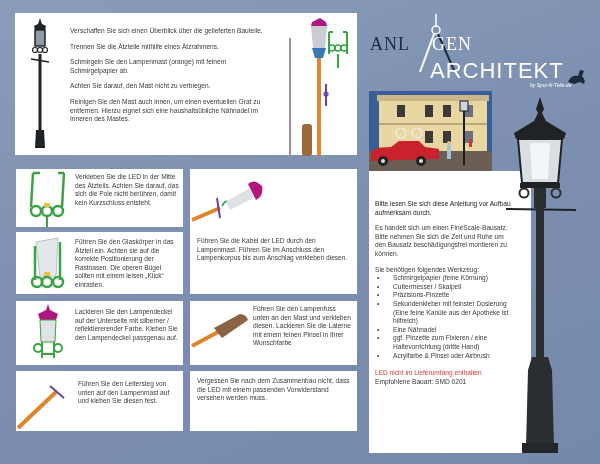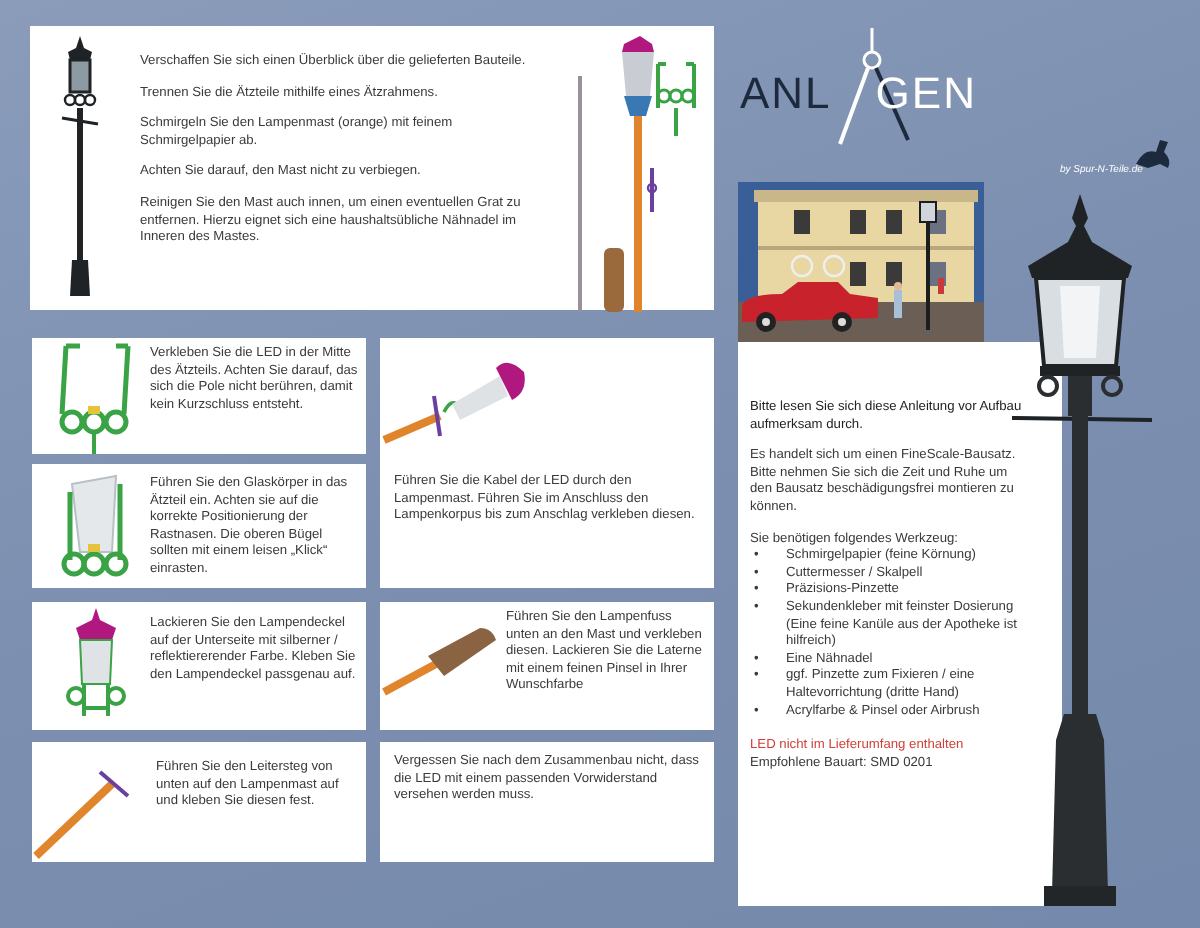--- a/index.html
+++ b/index.html
@@ -21,21 +21,21 @@
     color: #3a3a3a;
   }
   .txt p { margin-bottom: 7px; }
   .txt p:last-child { margin-bottom: 0; }
   svg { position: absolute; overflow: visible; }
 
   
   .logo { position: absolute; left: 368px; top: 18px; width: 230px; height: 70px; }
   .logo .l1 {
     position: absolute; left: 2px; top: 16px;
-    font-size: 22px; letter-spacing: 1px; color: #fff; font-weight: normal;
+    font-size: 18px; letter-spacing: 1px; color: #fff; font-weight: normal; font-family: Liberation Serif, serif;
   }
   .logo .l1 .dark { color: #1d2a3e; }
   .logo .l2 {
     position: absolute; left: 62px; top: 40px;
     font-size: 22px; letter-spacing: 1px; color: #fff;
   }
   .logo .sub {
     position: absolute; left: 162px; top: 64px;
     font-size: 5px; font-style: italic; color: #fff;
   }
@@ -54,20 +54,21 @@
 <body>
 
 <div class="logo">
   <svg width="40" height="70" style="left:50px; top:-4px;">
     <line x1="18" y1="0" x2="18" y2="12" stroke="#fff" stroke-width="1.5"></line>
     <circle cx="18" cy="16" r="4" fill="none" stroke="#fff" stroke-width="1.5"></circle>
     <line x1="16" y1="20" x2="2" y2="58" stroke="#fff" stroke-width="2"></line>
     <line x1="20" y1="20" x2="36" y2="56" stroke="#1d2a3e" stroke-width="2"></line>
   </svg>
   <div class="l1"><span class="dark">ANL</span><span style="display:inline-block;width:22px"></span><span>GEN</span></div>
+  <div class="l2">ARCHITEKT</div>
   <svg width="22" height="18" style="left:198px; top:50px;">
     <path d="M2 14 Q6 6 12 8 L14 2 L18 3 L16 8 Q20 12 18 16 L14 14 L8 16 Z" fill="#1d2a3e"></path>
   </svg>
   <div class="sub">by Spur-N-Teile.de</div>
 </div>
 
 <div class="photo">
   <svg width="123" height="80" style="left:0;top:0;">
     <rect x="0" y="0" width="123" height="80" fill="#3a5f98"></rect>
     <rect x="10" y="8" width="108" height="52" fill="#e8d7a2"></rect>

